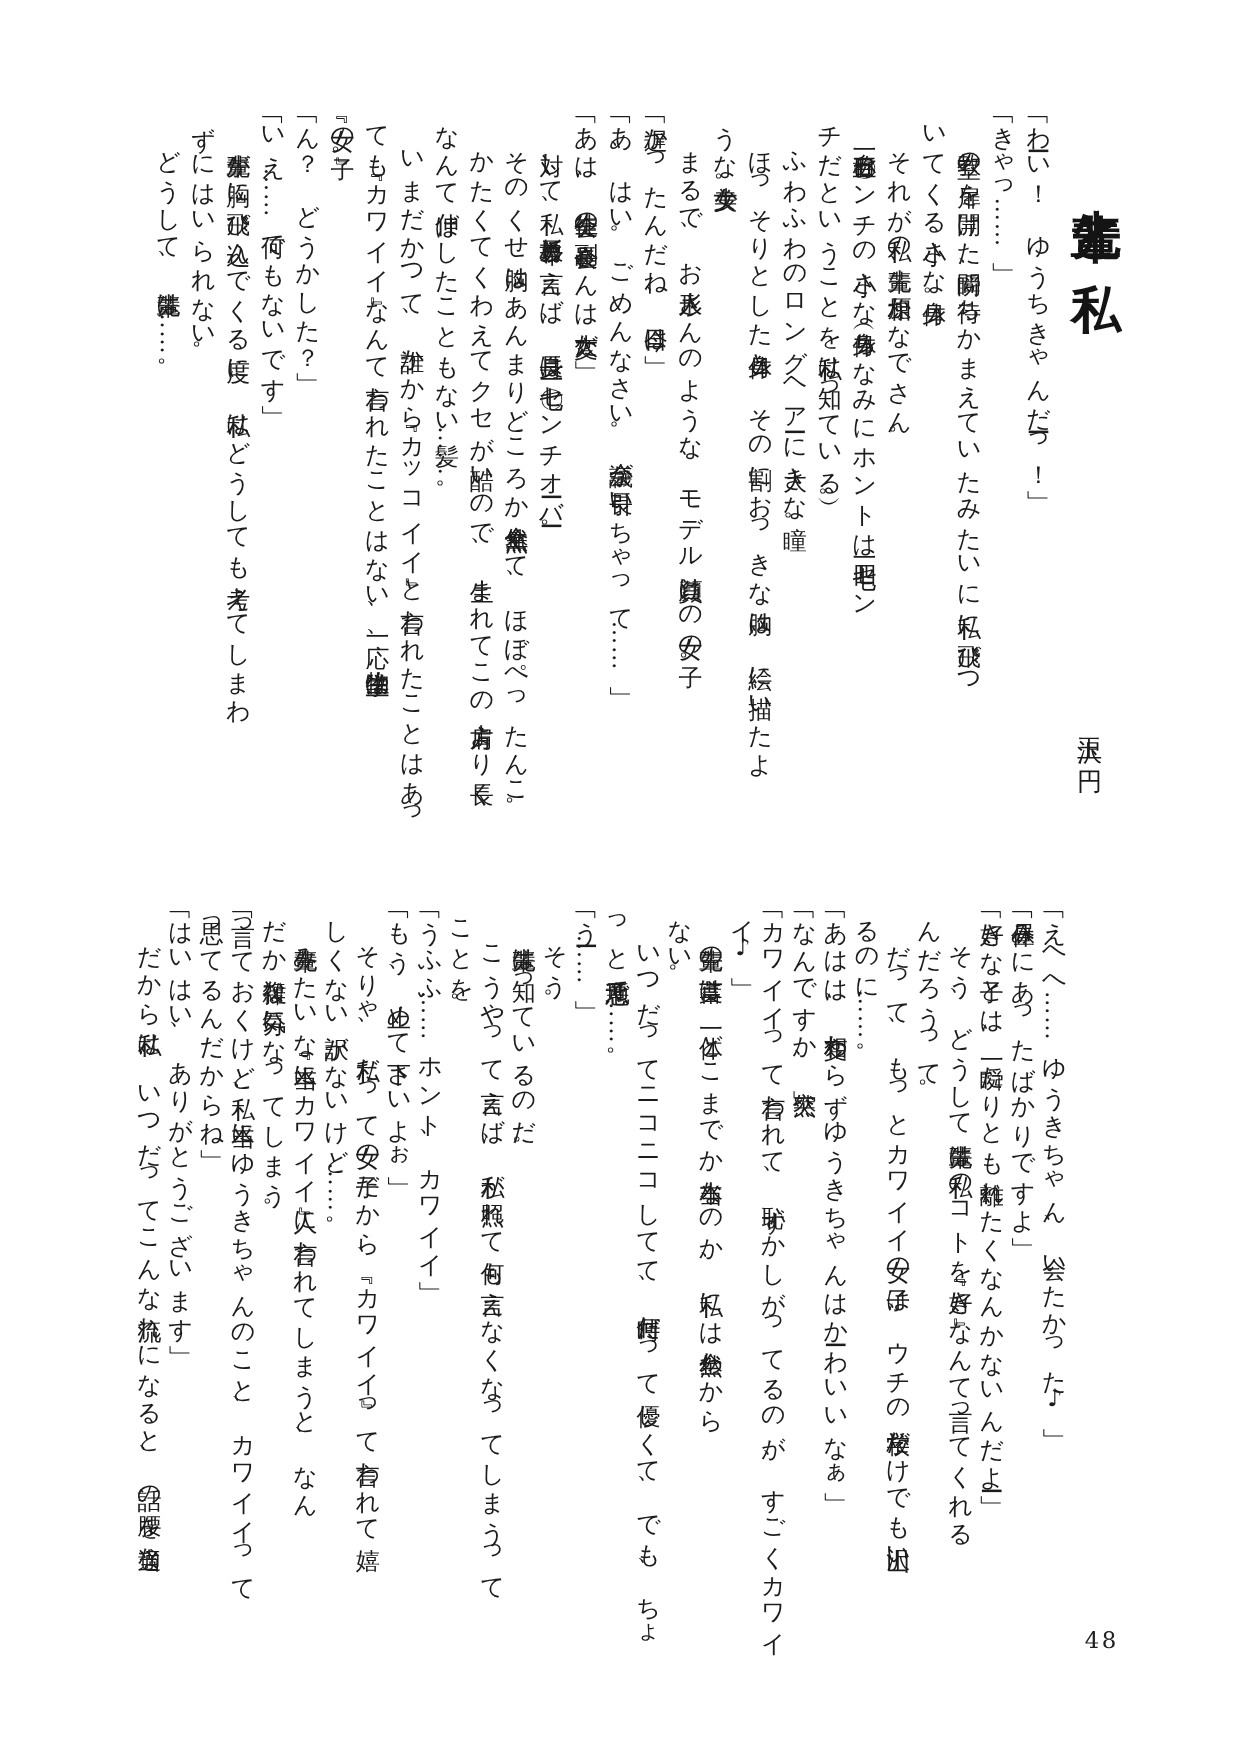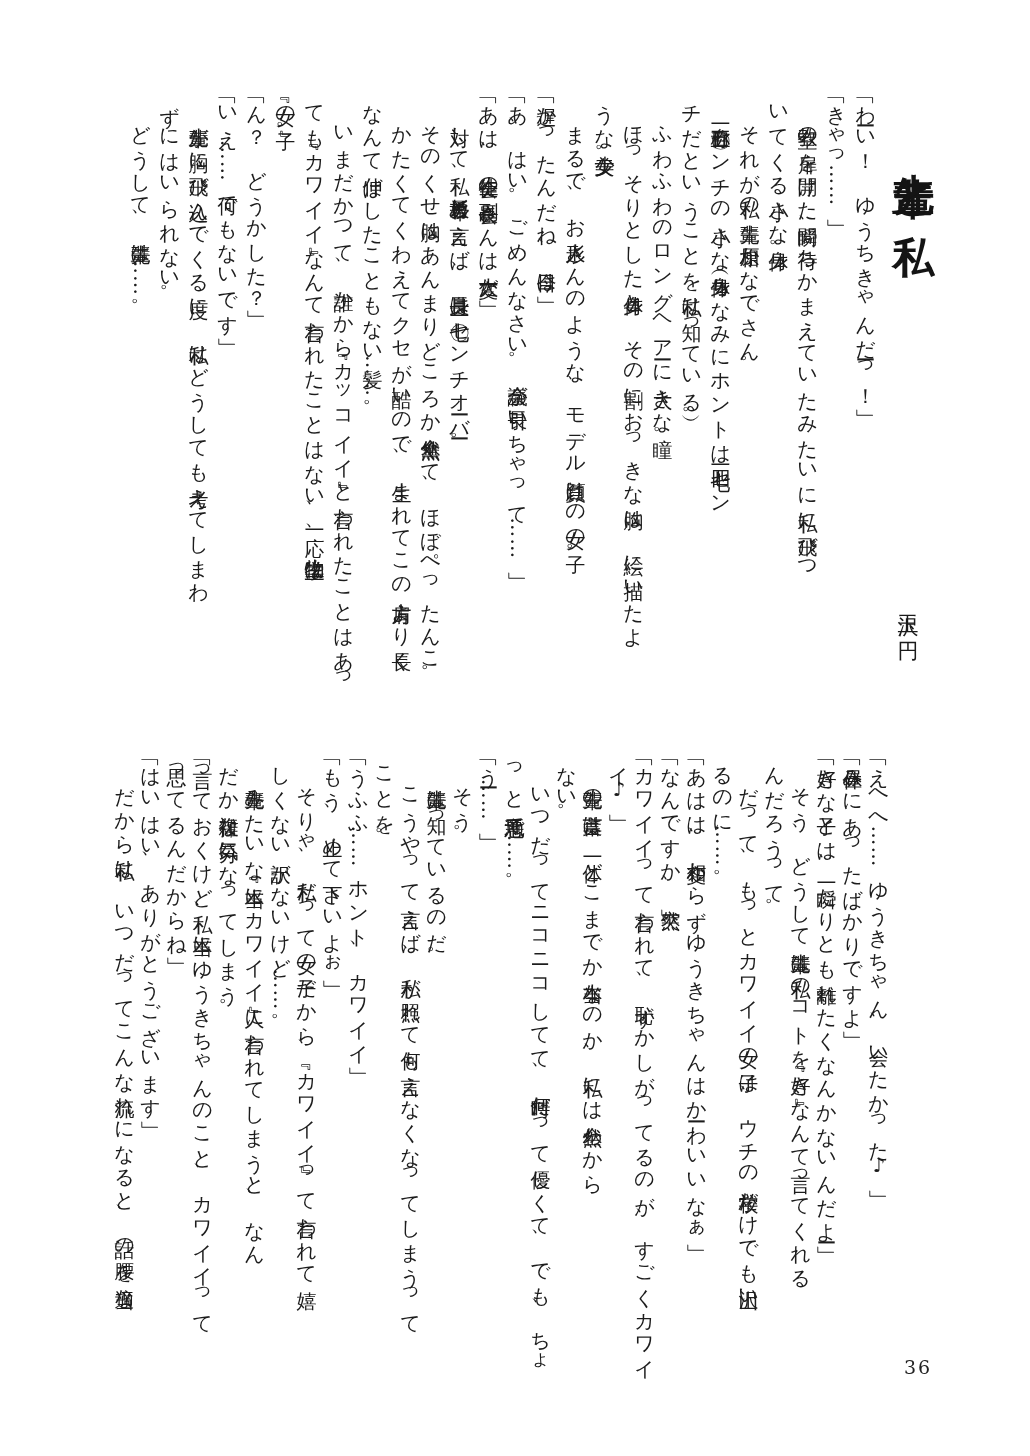--- a/index.html
+++ b/index.html
@@ -138,15 +138,15 @@
       <div class="line">　そりゃ、私だって女の子だから、『カワイイ』って言われて嬉</div>
       <div class="line">しくない訳がないけど……。</div>
       <div class="line">　先輩みたいな『本当にカワイイ』人に言われてしまうと、なん</div>
       <div class="line">だか複雑な気分になってしまう。</div>
       <div class="line">「言っておくけど私、本当にゆうきちゃんのこと、カワイイって</div>
       <div class="line">思ってるんだからね」</div>
       <div class="line">「はいはい、ありがとうございます」</div>
       <div class="line">　だから私は、いつだってこんな流れになると、話の腰を適当な</div>
     </div>
 
-  <div class="pagenum">36</div>
+  <div class="pagenum">48</div>
 
 </div>
 
 </body></html>

